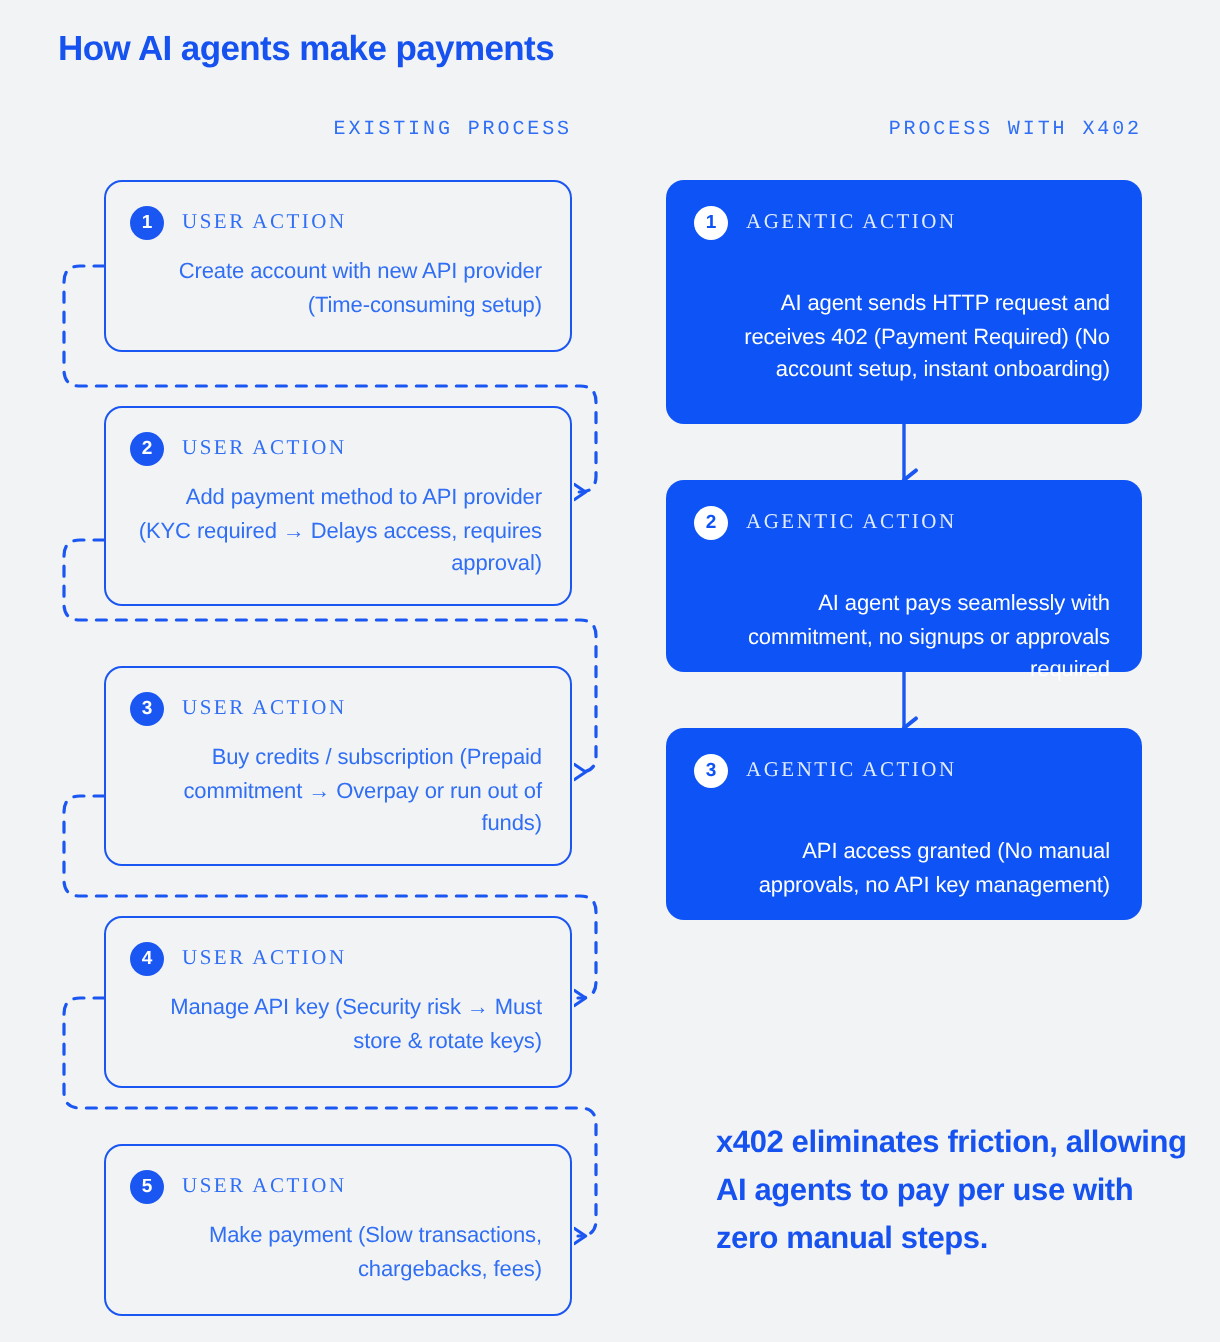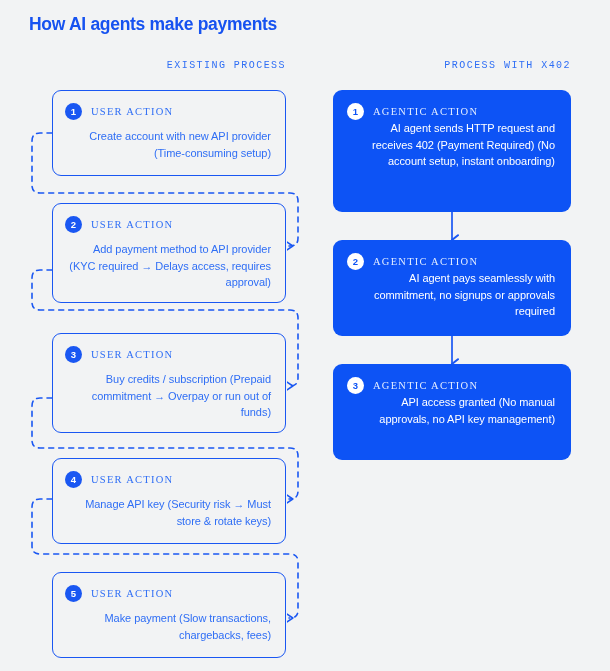--- a/index.html
+++ b/index.html
@@ -110,21 +110,21 @@
     font-weight: normal;
     letter-spacing: -0.05px;
     text-align: right;
   }
   .card.left  .body-text { color: #2f6ef5; }
   .card.right .body-text { color: #ffffff; }
 
   .card.left .card-inner  { padding: 12px 14px 12px 12px; }
   .card.right .card-inner { padding: 13px 16px 14px 14px; }
   .card.left  .body-text { margin-top: 8px; margin-left: 3px; }
-  .card.right .body-text { margin-top: 0; margin-left: 1px; }
+  .card.right .body-text { margin-top: 24px; margin-left: 1px; }
 
   
   .closing {
     position: absolute;
     left: 358px;
     top: 560px;
     width: 236px;
     font-size: 15.5px;
     line-height: 24px;
     font-weight: bold;
@@ -238,14 +238,15 @@
   <div class="card right" style="top:364px; height:96px;">
     <div class="card-inner">
       <div class="card-head">
         <span class="badge">3</span>
         <span class="kicker">AGENTIC ACTION</span>
       </div>
       <div class="body-text">API access granted (No manual approvals, no API key management)</div>
     </div>
   </div>
 
+  <div class="closing">x402 eliminates friction, allowing AI agents to pay per use with zero manual steps.</div>
 
 </div>
 
 </body></html>

